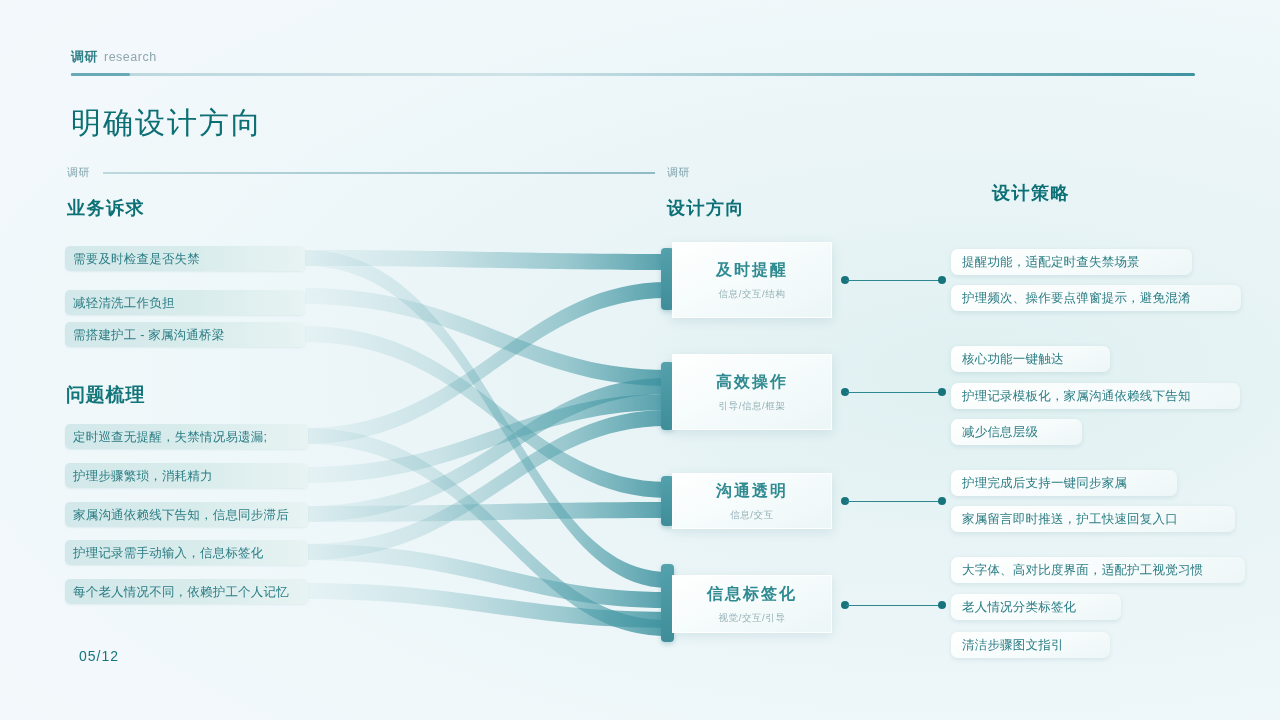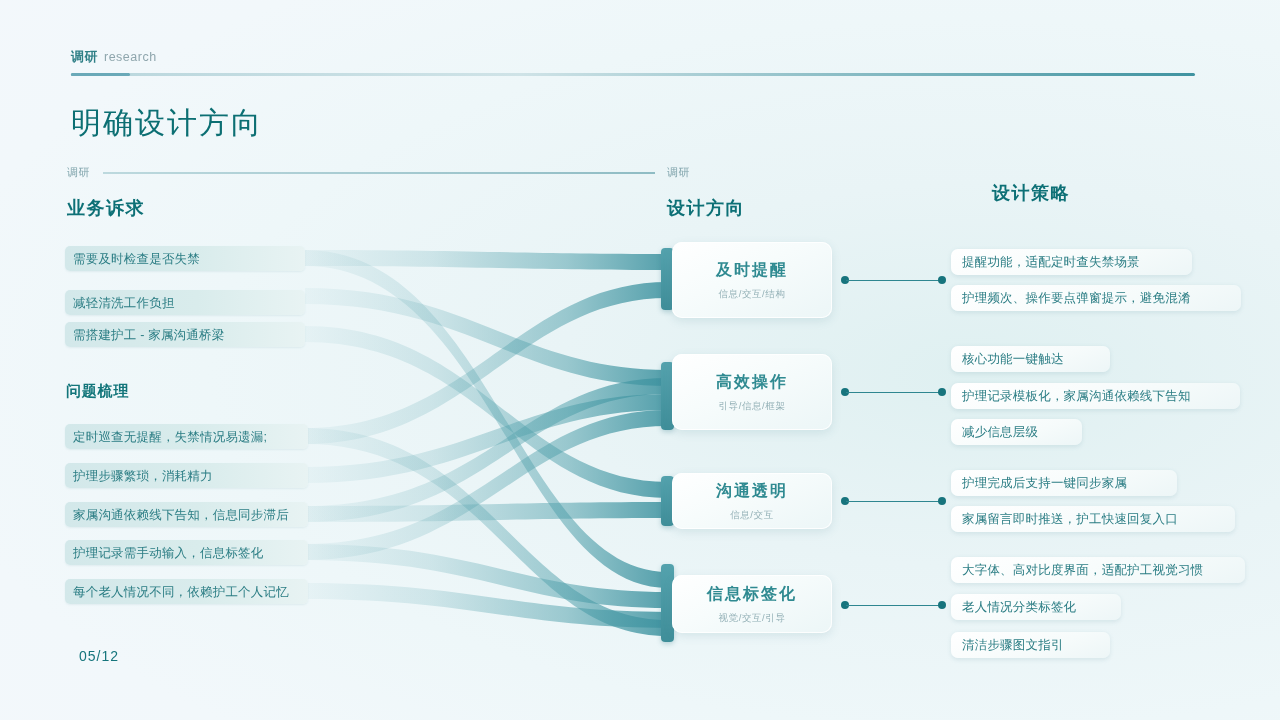--- a/index.html
+++ b/index.html
@@ -29,24 +29,24 @@
   .axisline{position:absolute;left:103px;top:172px;width:552px;height:1.6px;
             background:linear-gradient(90deg,#bdd9de,#8fbcc4);}
 
   
   .lpill{position:absolute;left:65px;width:240px;height:25px;border-radius:5px;
      background:linear-gradient(90deg,#d3e8ea 0%,#d9ecec 55%,#e8f3f3 100%);
      box-shadow:0 1px 2px rgba(110,160,170,.13);}
   .lpill.wide{width:243px;}
   .lpill span{position:absolute;left:8px;top:50%;transform:translateY(-50%);
      font-size:12.5px;color:#2b7d84;white-space:nowrap;letter-spacing:.2px;}
-  .subhead{position:absolute;left:66px;font-size:15px;font-weight:700;color:#12757a;letter-spacing:.8px;}
-
-  
-  .card{position:absolute;left:672px;width:160px;border-radius:10px;
+  .subhead{position:absolute;left:66px;font-size:19px;font-weight:700;color:#12757a;letter-spacing:.8px;}
+
+  
+  .card{position:absolute;left:672px;width:160px;border-radius:0;
      background:linear-gradient(155deg,#ffffff 0%,#f7fcfc 42%,#ecf6f7 100%);
      box-shadow:0 3px 10px rgba(86,145,155,.16),0 0 0 1px rgba(255,255,255,.85) inset;
      display:flex;flex-direction:column;align-items:center;justify-content:center;}
   .card .ct{font-size:16px;font-weight:700;color:#2f8a91;letter-spacing:2px;}
   .card .cs{font-size:9.5px;color:#93b0b6;letter-spacing:.6px;margin-top:7px;}
   .cardbar{position:absolute;left:661px;width:13px;border-radius:4px;
      background:linear-gradient(180deg,#54a2ad,#3f8e99);box-shadow:0 2px 5px rgba(60,130,142,.3);}
 
   
   .conn{position:absolute;height:10px;}

